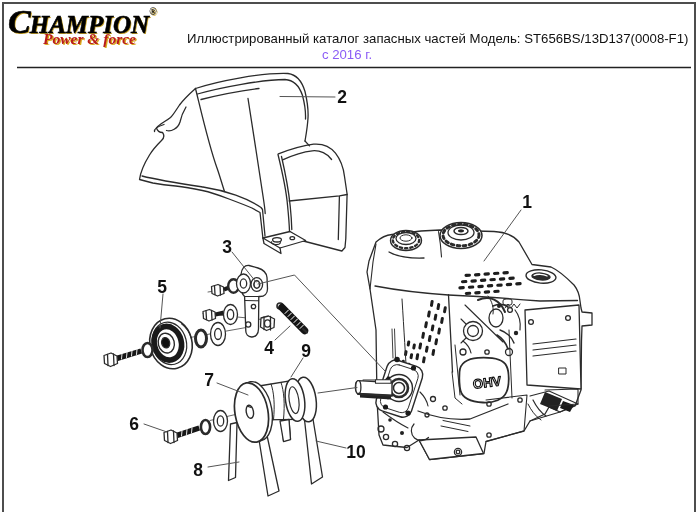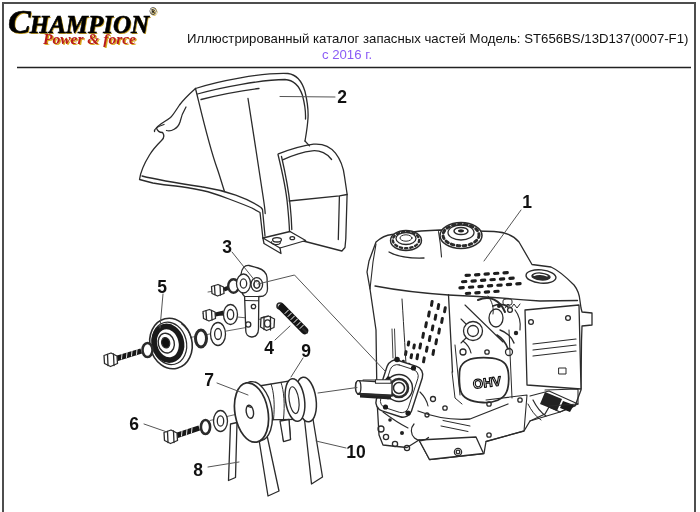--- a/index.html
+++ b/index.html
@@ -21,21 +21,21 @@
   svg{position:absolute;left:0;top:0;}
 </style>
 </head>
 <body>
 <div id="page">
   <div id="frame"></div>
   <div id="logo" class="champ">
      <div id="champline"><span class="big">C</span>HAMPION<span class="reg">®</span></div>
      <div id="pf" class="champ">Power &amp; force</div>
   </div>
-  <div id="title1">Иллюстрированный каталог запасных частей Модель: ST656BS/13D137(0007-F1)</div>
+  <div id="title1">Иллюстрированный каталог запасных частей Модель: ST656BS/13D137(0008-F1)</div>
   <div id="title2">с 2016 г.</div>
   <svg width="700" height="512" viewBox="0 0 700 512">
 
     <line x1="17" y1="67.5" x2="691" y2="67.5" stroke="#222" stroke-width="1.6"></line>
     <g id="diagram" fill="none" stroke="#2b2b2b" stroke-width="1.3" stroke-linejoin="round" stroke-linecap="round">
 
       <g id="cover">
 
         <path fill="#fff" d="M195.5,88.5
           C218,81 262,72.5 288,73.5

